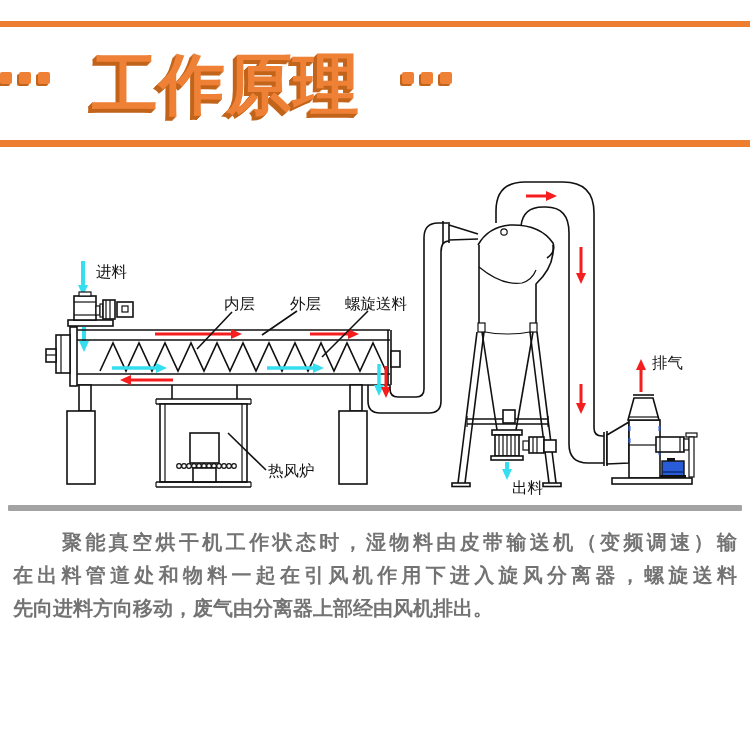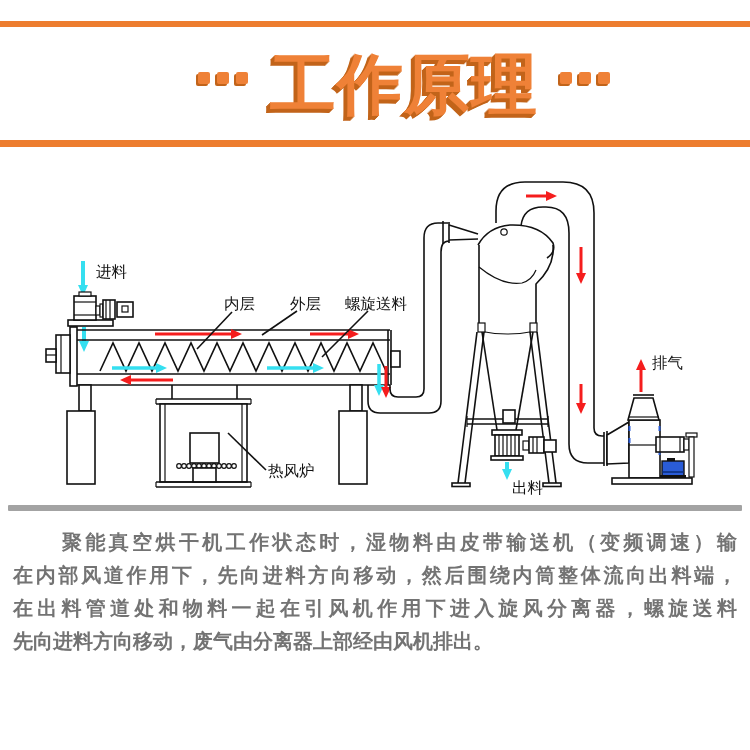--- a/index.html
+++ b/index.html
@@ -2,21 +2,21 @@
 <html style="--accent: #EF8137; --accent-dark: #C2641A; --bar: #ED7D2F; --red: #F51D1D; --cyan: #35DFF0; --blue: #2A5CD7; --divider: #A3A3A3; --ink: #111111;"><head>
 <meta charset="utf-8">
 <style>
   html,body{margin:0;padding:0;background:#fff;}
   body{width:750px;height:750px;position:relative;overflow:hidden;
        font-family:"Liberation Sans","DejaVu Sans",sans-serif;}
   .bar{position:absolute;left:0;width:750px;background:var(--bar,#ED7D2F);}
   #bar-top{top:21px;height:6px;}
   #bar-bottom{top:140px;height:7px;}
   #title-row{position:absolute;top:34px;left:0;width:610px;height:100px;
-     display:flex;align-items:center;justify-content:flex-end;gap:22px;}
+     display:flex;align-items:center;justify-content:flex-start;gap:42px;}
   .dots{display:flex;gap:7px;transform:translateY(-6px);}
   .dot{width:12px;height:12px;border-radius:2px;background:var(--accent,#EF8137);
        box-shadow:-2px 2px 0 var(--accent-dark,#C2641A);}
   #page-title{font-size:66px;line-height:1;font-weight:900;letter-spacing:1px;
      color:var(--accent,#EF8137);margin:0;
      text-shadow:-1px 1px 0 var(--accent-dark,#C2641A),
                  -2px 2px 0 var(--accent-dark,#C2641A),
                  -3px 3px 0 var(--accent-dark,#C2641A),
                  -4px 4px 0 var(--accent-dark,#C2641A);}
   #diagram{position:absolute;left:0;top:155px;width:750px;height:360px;}
@@ -252,16 +252,15 @@
     <text class="lbl" x="290" y="309">外层</text>
     <line class="ln" x1="368" y1="311" x2="322" y2="357"></line>
     <text class="lbl" x="345" y="309">螺旋送料</text>
   </g>
 </svg>
 
 <div id="divider"></div>
 
 <div id="paragraph">
   <div class="pline first">聚能真空烘干机工作状态时，湿物料由皮带输送机（变频调速）输</div>
-  <div class="pline">在内部风道作用下，先向进料方向移动，然后围绕内筒整体流向出料端，</div>
   <div class="pline">在出料管道处和物料一起在引风机作用下进入旋风分离器，螺旋送料</div>
   <div class="pline last">先向进料方向移动，废气由分离器上部经由风机排出。</div>
 </div>
 
 </body></html>

